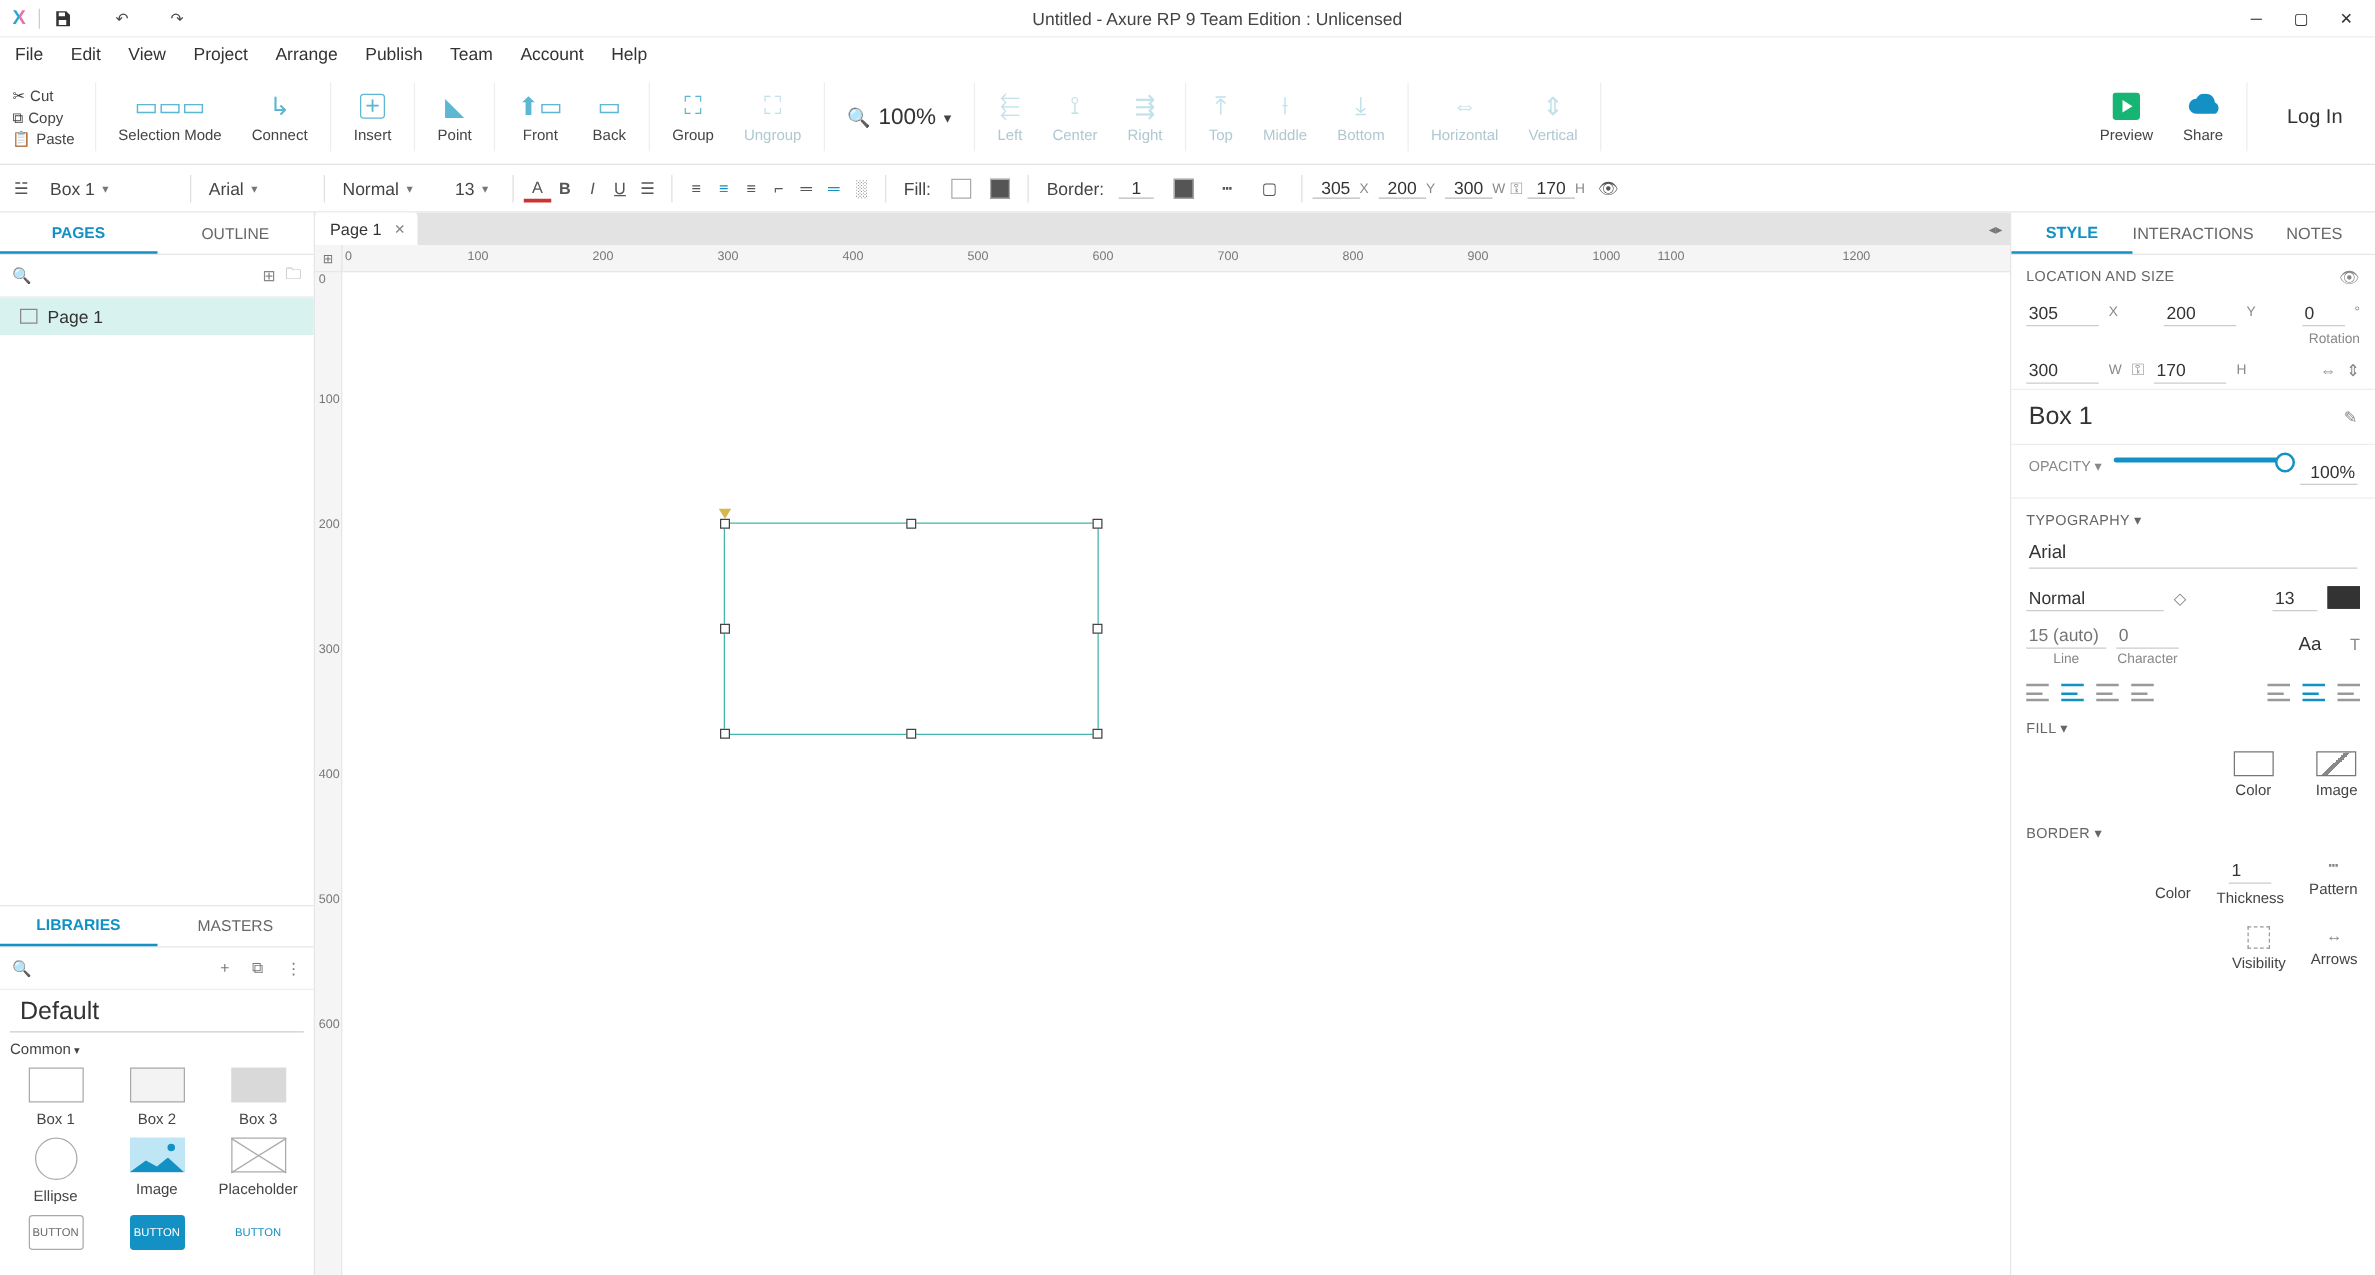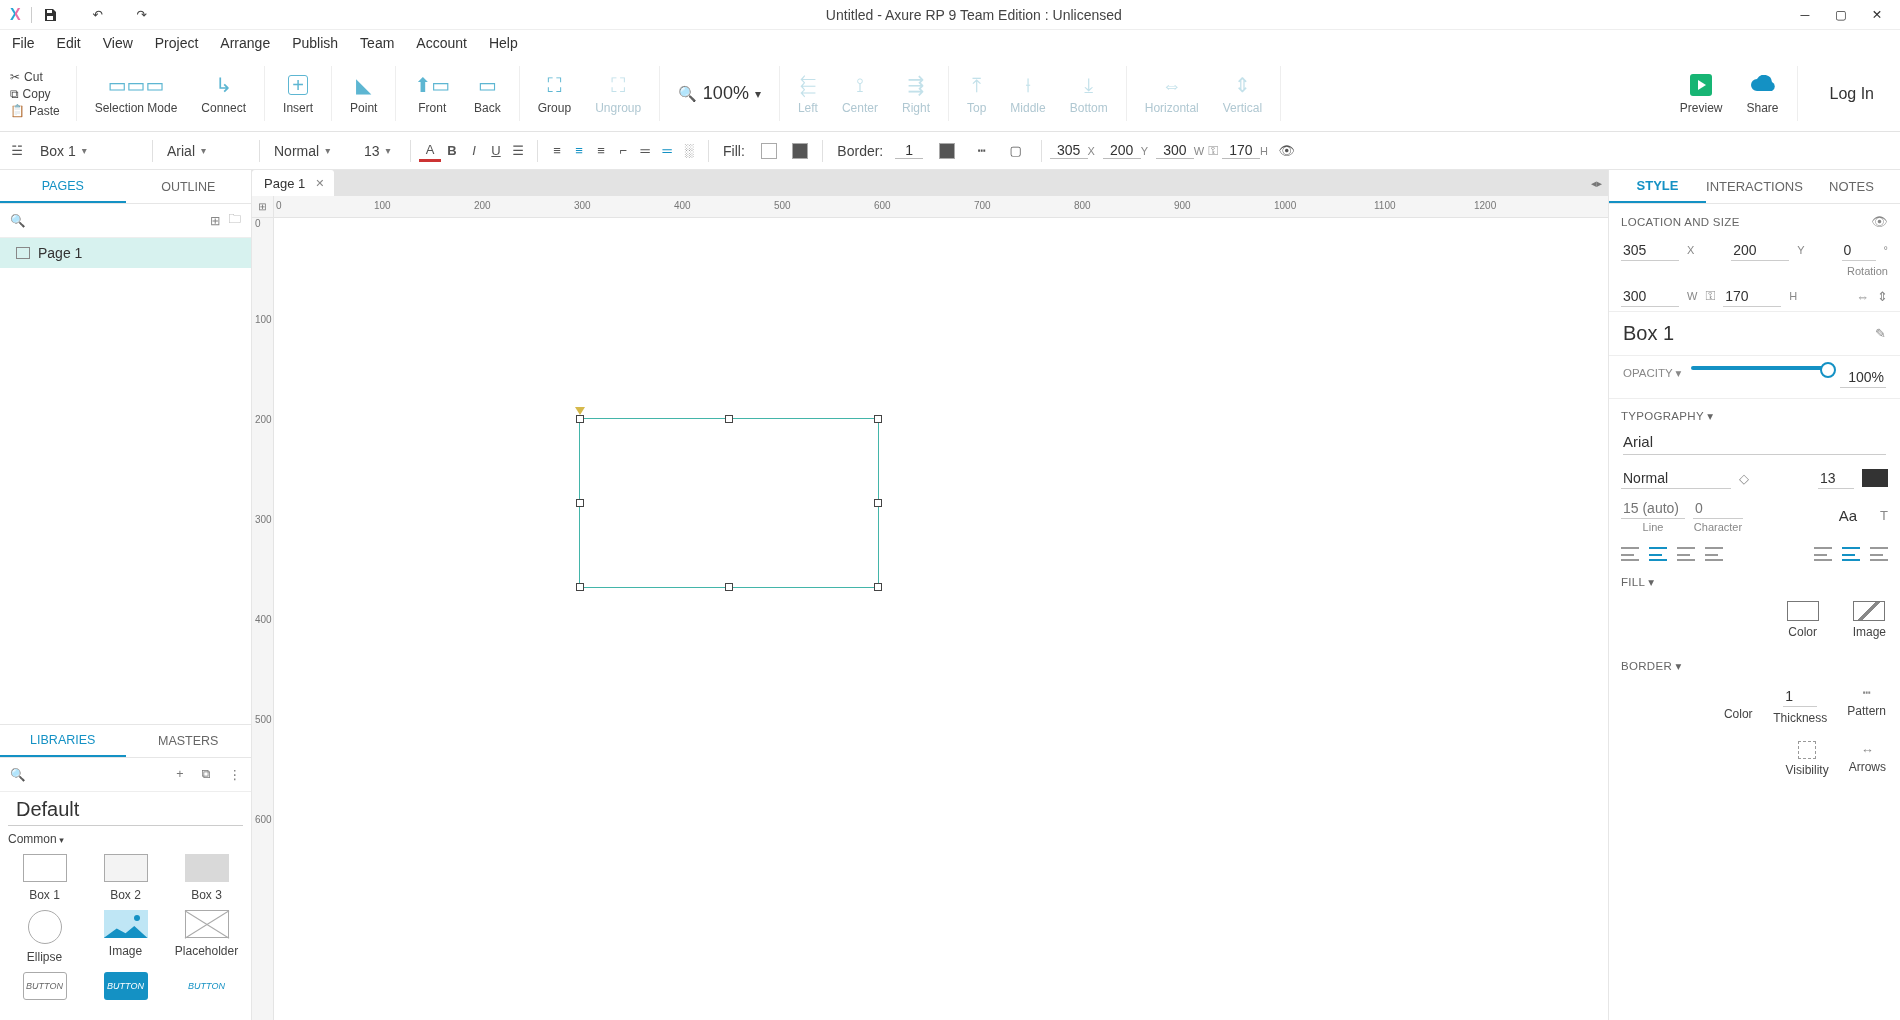--- a/index.html
+++ b/index.html
@@ -41,34 +41,34 @@
 .icon-sm.active { color:#1491c4; }
 .swatch { width:16px; height:16px; border:1px solid #aaa; }
 
 
 .work { display:flex; height:calc(100% - 170px); }
 
 
 .lpanel { width:252px; display:flex; flex-direction:column; border-right:1px solid #e6e6e6; }
 .ltabs { display:flex; height:34px; border-bottom:1px solid #e6e6e6; }
 .ltab { flex:1; display:flex; align-items:center; justify-content:center; font-size:12.5px; color:#666; }
-.ltab.active { color:#1491c4; font-weight:400; border-bottom:2px solid #1491c4; }
+.ltab.active { color:#1491c4; font-weight:700; border-bottom:2px solid #1491c4; }
 .lsearch { height:34px; display:flex; align-items:center; padding:0 10px; gap:8px; border-bottom:1px solid #eee; color:#888; }
 .page-item { height:30px; display:flex; align-items:center; gap:8px; padding-left:16px; background:#d7f2ef; font-size:14px; }
 .page-item .pi { width:14px; height:12px; border:1px solid #888; display:inline-block; }
 .lsplit { flex:1; }
 .lib-tabs { display:flex; height:34px; border-top:1px solid #e6e6e6; border-bottom:1px solid #e6e6e6; }
 .lib-search { height:34px; display:flex; align-items:center; padding:0 10px; color:#888; gap:10px; border-bottom:1px solid #eee; }
 .lib-search .r { margin-left:auto; display:flex; gap:18px; color:#777; }
 .lib-title { font-size:20px; padding:6px 10px 4px 8px; border-bottom:1px solid #ccc; margin:0 8px; }
 .lib-sec { font-size:12px; padding:6px 8px 2px; color:#444; }
 .lib-sec::after { content:" ▾"; font-size:9px; }
 .lib-grid { display:grid; grid-template-columns:repeat(3,1fr); padding:6px 6px 0; gap:8px 4px; }
 .lib-cell { display:flex; flex-direction:column; align-items:center; gap:6px; font-size:12px; color:#444; }
-.shape { width:44px; height:28px; border:1px solid #aaa; display:flex; align-items:center; justify-content:center;font-style:italic; }
+.shape { width:44px; height:28px; border:1px solid #aaa; display:flex; align-items:center; justify-content:center; }
 .shape.b2 { background:#f3f3f3; }
 .shape.b3 { background:#d9d9d9; border:none; }
 .shape.el { border-radius:50%; }
 .shape.img { position:relative; background:#bfe6f5; border:none; overflow:hidden; }
 .shape.img::before{content:"";position:absolute;top:5px;right:8px;width:6px;height:6px;border-radius:50%;background:#1491c4;}
 .shape.img::after{content:"";position:absolute;left:0;right:0;bottom:0;height:12px;background:#1491c4;clip-path:polygon(0 100%,30% 20%,50% 60%,70% 0,100% 100%);}
 .shape.ph::before,.shape.ph::after{content:"";position:absolute;width:52px;height:1px;background:#aaa;top:13px;left:-5px;}
 .shape.ph{position:relative}
 .shape.ph::before{transform:rotate(32deg)}
 .shape.ph::after{transform:rotate(-32deg)}
@@ -420,21 +420,21 @@
         <span class="tick" style="left:100px">100</span>
         <span class="tick" style="left:200px">200</span>
         <span class="tick" style="left:300px">300</span>
         <span class="tick" style="left:400px">400</span>
         <span class="tick" style="left:500px">500</span>
         <span class="tick" style="left:600px">600</span>
         <span class="tick" style="left:700px">700</span>
         <span class="tick" style="left:800px">800</span>
         <span class="tick" style="left:900px">900</span>
         <span class="tick" style="left:1000px">1000</span>
-        <span class="tick" style="left:1100px">1100</span>
+        <span class="tick" style="left:1052px">1100</span>
         <span class="tick" style="left:1200px">1200</span>
       </div>
     </div>
     <div class="carea">
       <div class="vr">
         <span class="tick" style="top:0">0</span>
         <span class="tick" style="top:96px">100</span>
         <span class="tick" style="top:196px">200</span>
         <span class="tick" style="top:296px">300</span>
         <span class="tick" style="top:396px">400</span>

